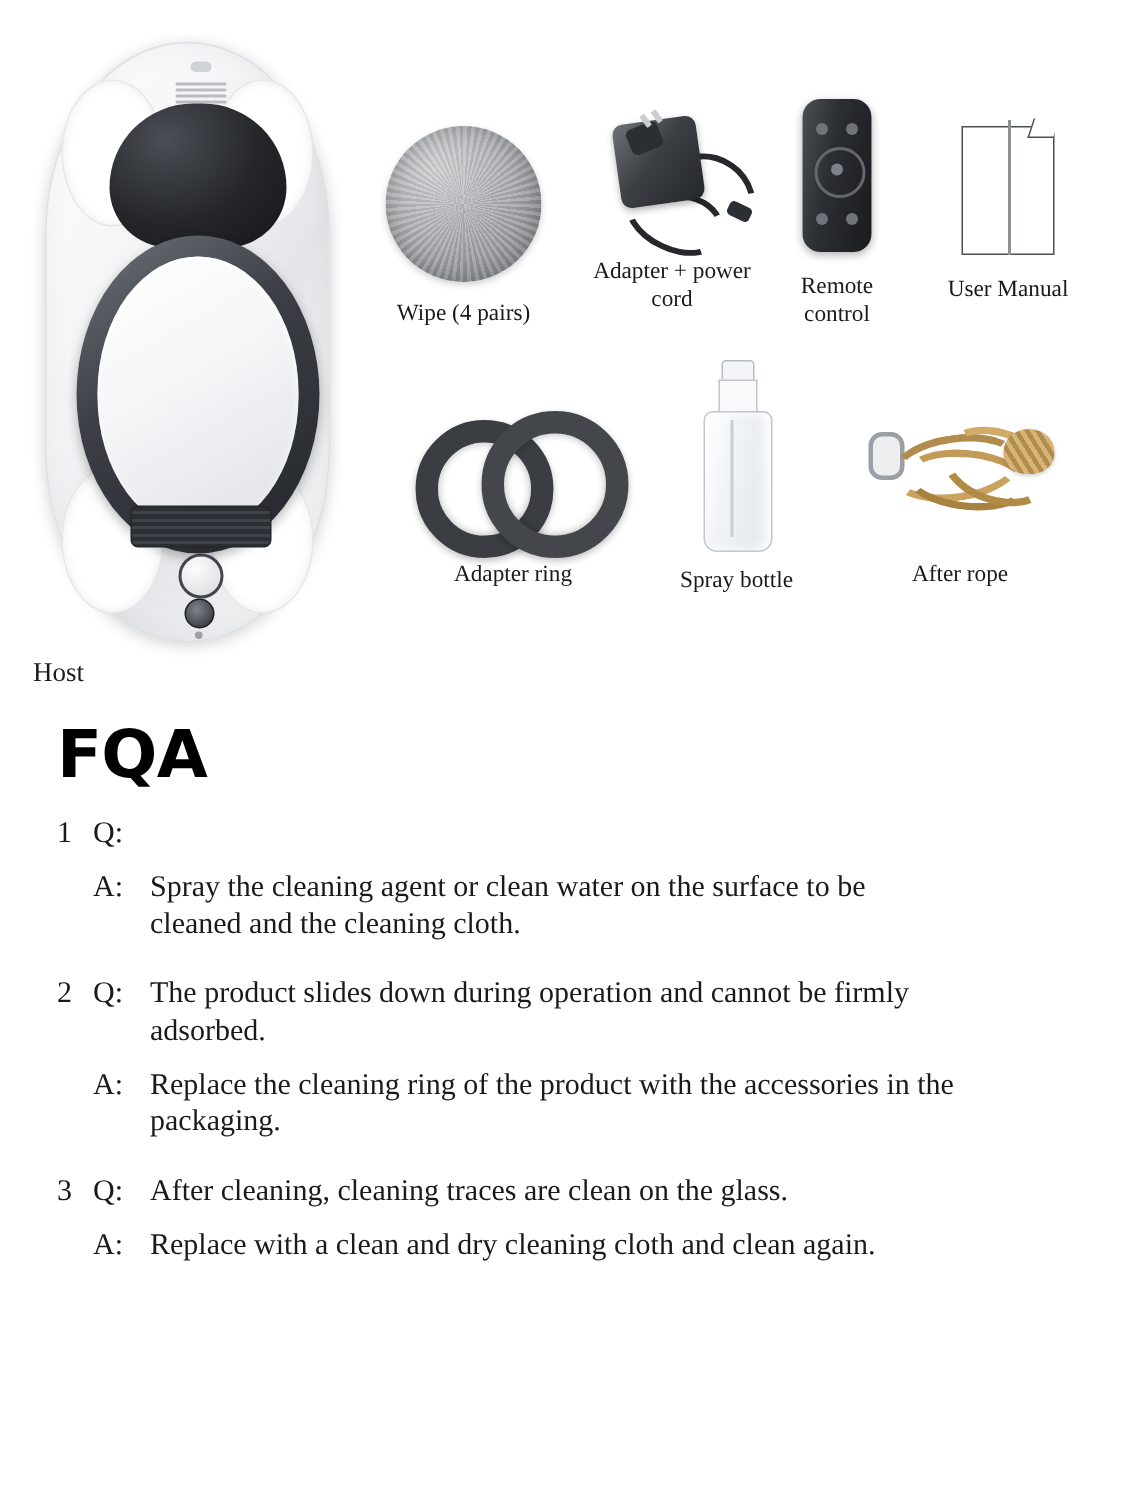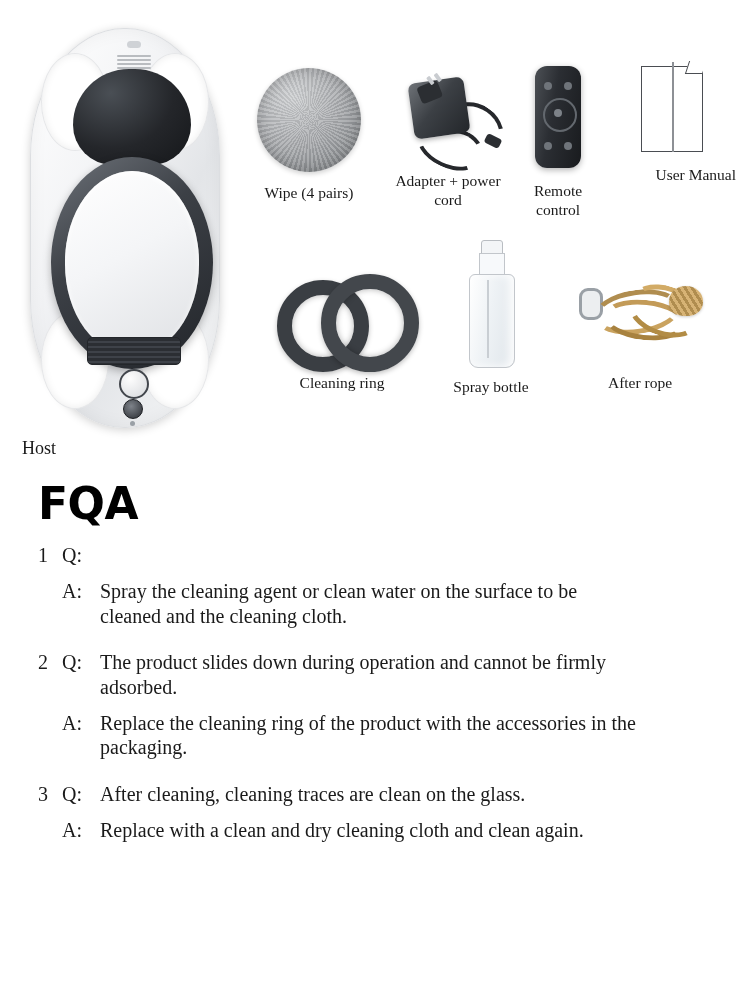--- a/index.html
+++ b/index.html
@@ -457,21 +457,21 @@
         <div class="host-face"></div>
       </div>
       <div class="host-grille"></div>
       <div class="host-btn-circle"></div>
       <div class="host-nozzle"></div>
       <div class="host-led"></div>
     </div>
     <div class="host-label">Host</div>
   </div>
 
-  <div class="item" style="left:253px; top:68px; width:112px;">
+  <div class="item" style="left:253px; top:84px; width:112px;">
     <div class="art wipe-art">
       <div class="wipe-disc"></div>
     </div>
     <div class="cap" style="margin-top:12px;">Wipe (4 pairs)</div>
   </div>
 
   <div class="item" style="left:514px; top:66px; width:88px;">
     <div class="art remote-art">
       <div class="remote-body">
         <div class="remote-btn b1"></div>
@@ -493,35 +493,35 @@
       <div class="adapter-brick">
         <div class="adapter-plug">
           <div class="adapter-pin p1"></div>
           <div class="adapter-pin p2"></div>
         </div>
       </div>
     </div>
     <div class="cap" style="margin-top:8px;">Adapter + power cord</div>
   </div>
 
-  <div class="item" style="left:608px; top:66px; width:128px;text-align:right;">
+  <div class="item" style="left:608px; top:84px; width:128px;">
     <div class="art manual-art">
       <div class="manual-page"></div>
       <div class="manual-fold"></div>
       <div class="manual-corner"></div>
     </div>
     <div class="cap" style="margin-top:14px;">User Manual</div>
   </div>
 
   <div class="item" style="left:277px; top:268px; width:130px;">
     <div class="art rings-art">
       <div class="ring r1"></div>
       <div class="ring r2"></div>
     </div>
-    <div class="cap" style="margin-top:8px;">Cleaning ring</div>
+    <div class="cap" style="margin-top:8px;">Adapter ring</div>
   </div>
 
   <div class="item" style="left:435px; top:240px; width:112px;">
     <div class="art spray-art">
       <div class="spray-nozzle"></div>
       <div class="spray-neck"></div>
       <div class="spray-body"></div>
       <div class="spray-tube"></div>
     </div>
     <div class="cap" style="margin-top:6px;">Spray bottle</div>

